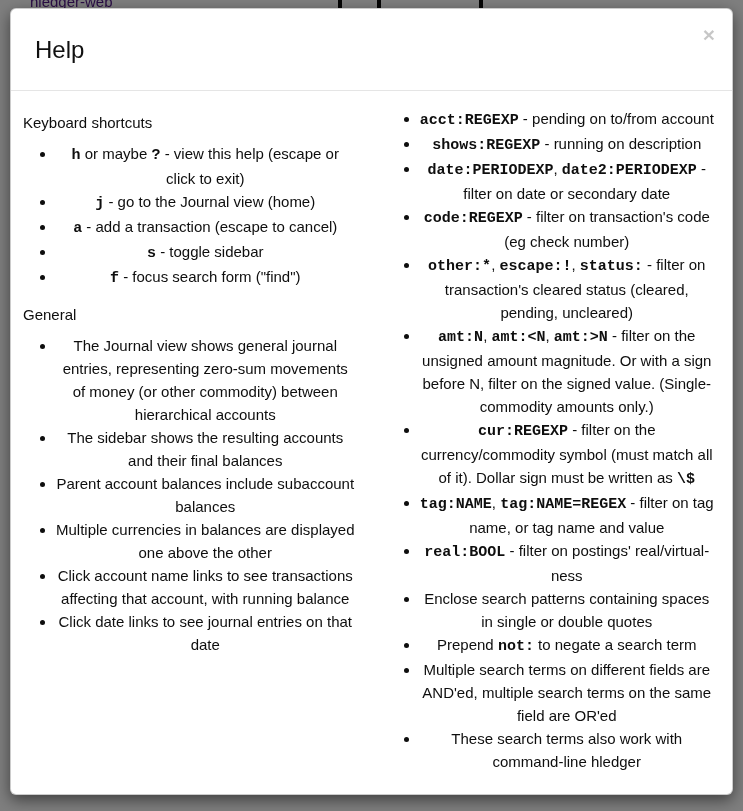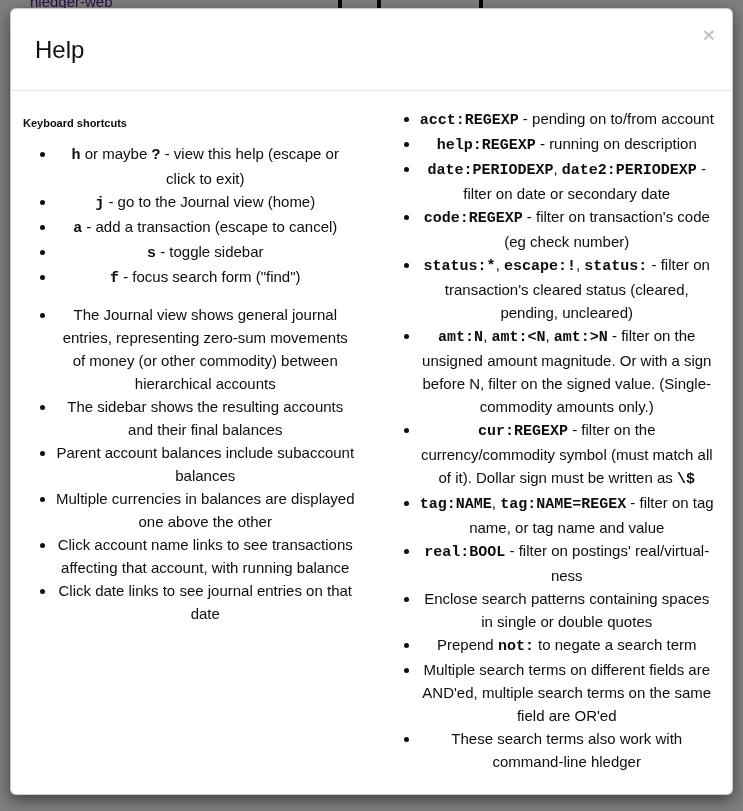--- a/index.html
+++ b/index.html
@@ -68,21 +68,21 @@
   .modal-body {
     display: flex;
     padding: 7px 10px 20px 12px;
     box-sizing: border-box;
   }
   .help-col { box-sizing: border-box; }
   .help-col.left  { width: 50%; padding-right: 18px; }
   .help-col.right { width: 50%; padding-left: 14px; padding-right: 8px; }
 
   .section-heading {
-    font-size: 11px; font-weight: 700;
+    font-size: 15px; font-weight: 400;
     margin: 15px 0 0 0;
     line-height: 20px;
     color: #0e0e0e;
   }
   .help-list {
     margin: 9px 0 13px 0;
     padding-left: 33px;
     list-style: disc;
   }
   .help-list li {
@@ -117,36 +117,37 @@
   <div class="modal-body">
     <div class="help-col left">
         <h4 class="section-heading">Keyboard shortcuts</h4>
         <ul class="help-list">
           <li><span class="code">h</span><span> or maybe </span><span class="code">?</span><span> - view this help (escape or click to exit)</span></li>
           <li><span class="code">j</span><span> - go to the Journal view (home)</span></li>
           <li><span class="code">a</span><span> - add a transaction (escape to cancel)</span></li>
           <li><span class="code">s</span><span> - toggle sidebar</span></li>
           <li><span class="code">f</span><span> - focus search form ("find")</span></li>
         </ul>
+        <h4 class="section-heading">General</h4>
         <ul class="help-list">
           <li><span>The Journal view shows general journal entries, representing zero-sum movements of money (or other commodity) between hierarchical accounts</span></li>
           <li><span>The sidebar shows the resulting accounts and their final balances</span></li>
           <li><span>Parent account balances include subaccount balances</span></li>
           <li><span>Multiple currencies in balances are displayed one above the other</span></li>
           <li><span>Click account name links to see transactions affecting that account, with running balance</span></li>
           <li><span>Click date links to see journal entries on that date</span></li>
         </ul>
       </div>
     <div class="help-col right">
         <ul class="help-list">
           <li><span class="code">acct:REGEXP</span><span> - pending on to/from account</span></li>
-          <li><span class="code">help:REGEXP</span><span> - running on description</span></li>
+          <li><span class="code">shows:REGEXP</span><span> - running on description</span></li>
           <li><span class="code">date:PERIODEXP</span><span>, </span><span class="code">date2:PERIODEXP</span><span> - filter on date or secondary date</span></li>
           <li><span class="code">code:REGEXP</span><span> - filter on transaction's code (eg check number)</span></li>
-          <li><span class="code">status:*</span><span>, </span><span class="code">escape:!</span><span>, </span><span class="code">status:</span><span> - filter on transaction's cleared status (cleared, pending, uncleared)</span></li>
+          <li><span class="code">other:*</span><span>, </span><span class="code">escape:!</span><span>, </span><span class="code">status:</span><span> - filter on transaction's cleared status (cleared, pending, uncleared)</span></li>
           <li><span class="code">amt:N</span><span>, </span><span class="code">amt:&lt;N</span><span>, </span><span class="code">amt:&gt;N</span><span> - filter on the unsigned amount magnitude. Or with a sign before N, filter on the signed value. (Single-commodity amounts only.)</span></li>
           <li><span class="code">cur:REGEXP</span><span> - filter on the currency/commodity symbol (must match all of it). Dollar sign must be written as </span><span class="code">\$</span></li>
           <li><span class="code">tag:NAME</span><span>, </span><span class="code">tag:NAME=REGEX</span><span> - filter on tag name, or tag name and value</span></li>
           <li><span class="code">real:BOOL</span><span> - filter on postings' real/virtual-ness</span></li>
           <li><span>Enclose search patterns containing spaces in single or double quotes</span></li>
           <li><span>Prepend </span><span class="code">not:</span><span> to negate a search term</span></li>
           <li><span>Multiple search terms on different fields are AND'ed, multiple search terms on the same field are OR'ed</span></li>
           <li><span>These search terms also work with command-line hledger</span></li>
         </ul>
       </div>

